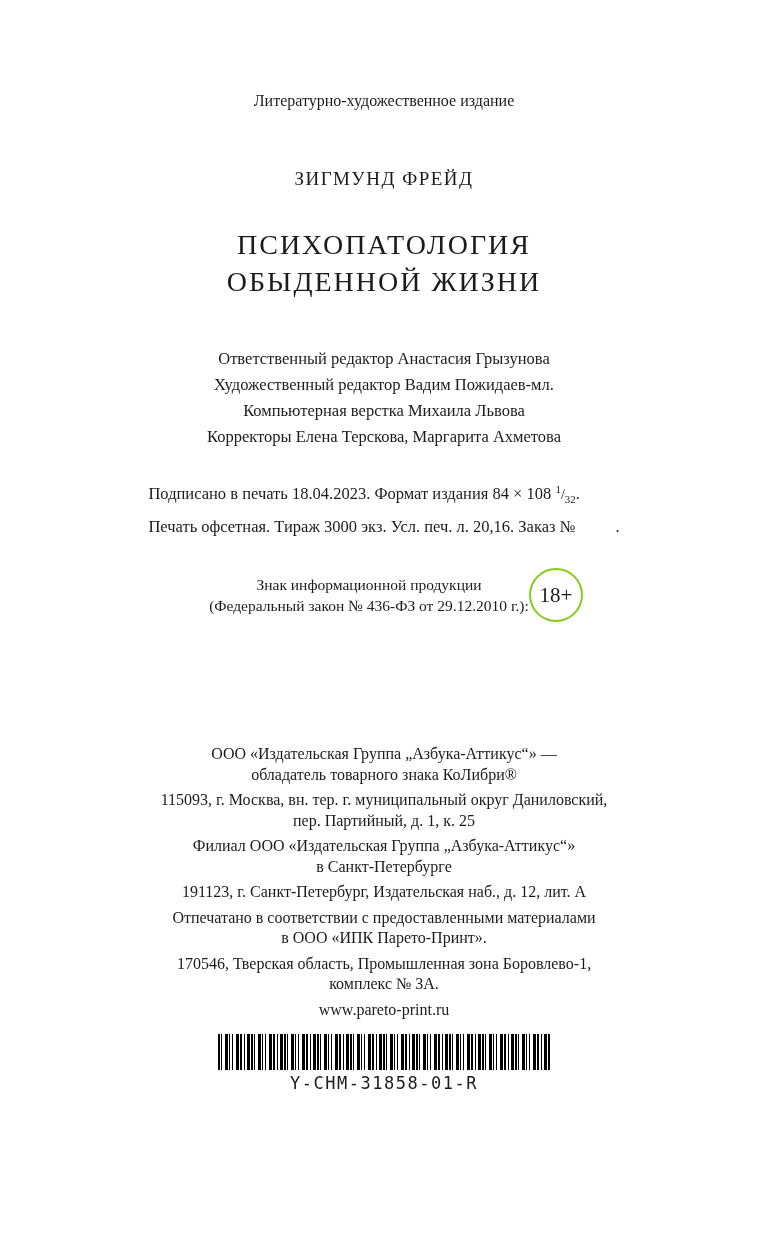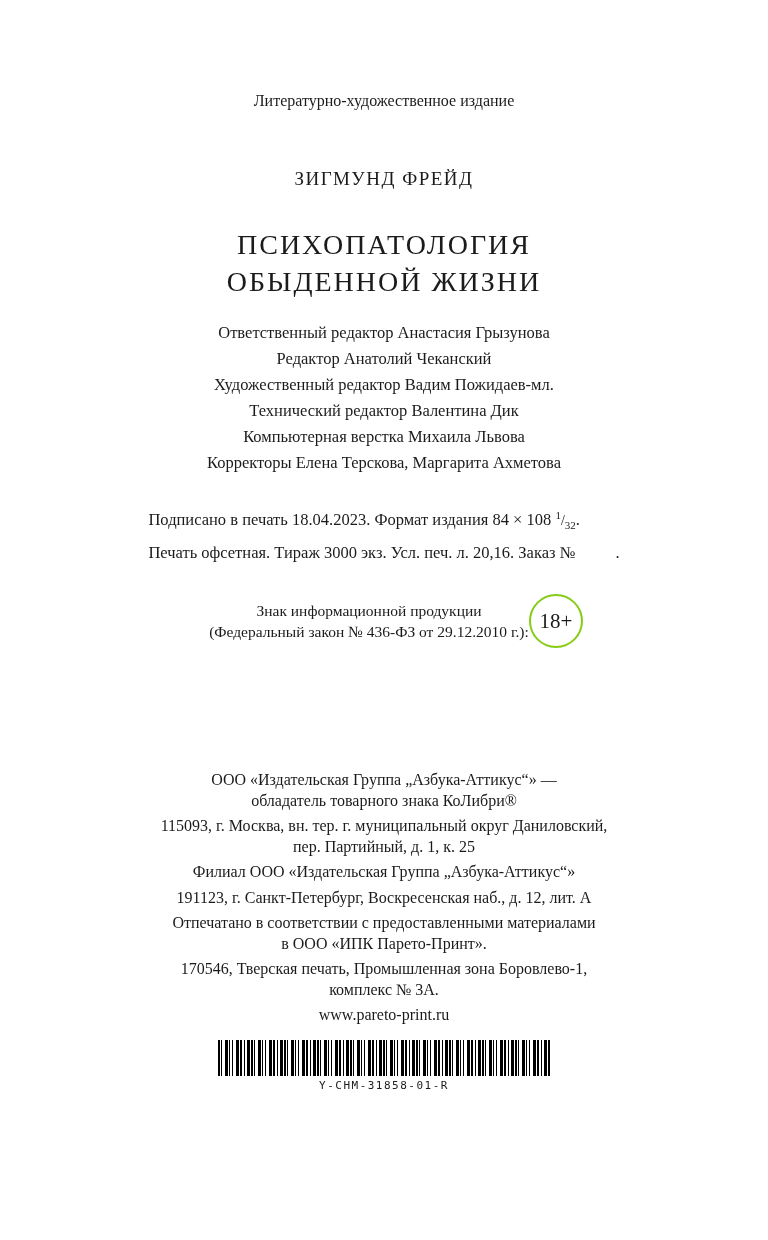--- a/index.html
+++ b/index.html
@@ -21,21 +21,21 @@
   .author { margin-top: 58px; font-size: 19px; letter-spacing: 1.5px; }
 
   .book-title {
     margin: 36px 0 0 0;
     font-size: 28px;
     font-weight: normal;
     letter-spacing: 2px;
     line-height: 37px;
   }
 
-  .credits { margin-top: 20px; font-size: 16.5px; line-height: 26px; }
+  .credits { margin-top: 46px; font-size: 16.5px; line-height: 26px; }
 
   .print-info {
     margin: 26px auto 16px auto;
     width: fit-content;
     text-align: left;
     font-size: 16.5px;
     line-height: 27px;
   }
   .frac-num { font-size: 11px; vertical-align: 6px; }
   .frac-den { font-size: 11px; vertical-align: -4px; }
@@ -76,40 +76,38 @@
     background: repeating-linear-gradient(90deg,
       #000 0 2px,  #fff 2px 3px,  #000 3px 4px,  #fff 4px 7px,
       #000 7px 10px, #fff 10px 11px, #000 11px 12px, #fff 12px 14px,
       #000 14px 15px, #fff 15px 18px, #000 18px 21px, #fff 21px 22px,
       #000 22px 24px, #fff 24px 26px, #000 26px 27px, #fff 27px 29px,
       #000 29px 32px, #fff 32px 33px);
   }
   .barcode-code {
     margin-top: 3px;
     font-family: "DejaVu Sans Mono", monospace;
-    font-size: 11px;
+    font-size: 17px;
     letter-spacing: 1.5px;
   }
 </style>
 </head>
 <body>
 
 <div class="page">
 
   <div class="edition-type">Литературно-художественное издание</div>
 
   <div class="author">ЗИГМУНД ФРЕЙД</div>
 
   <h1 class="book-title"><span>ПСИХОПАТОЛОГИЯ</span><br><span>ОБЫДЕННОЙ ЖИЗНИ</span></h1>
 
   <div class="credits">
     <div>Ответственный редактор Анастасия Грызунова</div>
-    <div>Редактор Анатолий Чеканский</div>
     <div>Художественный редактор Вадим Пожидаев-мл.</div>
-    <div>Технический редактор Валентина Дик</div>
     <div>Компьютерная верстка Михаила Львова</div>
     <div>Корректоры Елена Терскова, Маргарита Ахметова</div>
   </div>
 
   <div class="print-info">
     <div><span>Подписано в печать 18.04.2023. Формат издания 84 × 108 </span><sup class="frac-num">1</sup><span class="frac-slash">/</span><sub class="frac-den">32</sub><span>.</span></div>
     <div><span>Печать офсетная. Тираж 3000 экз. Усл. печ. л. 20,16. Заказ №</span><span class="order-blank"></span><span>.</span></div>
   </div>
 
   <div class="age-block">
@@ -124,30 +122,31 @@
     <p class="pub-group">
       <span style="display:block">ООО «Издательская Группа „Азбука-Аттикус“» —</span>
       <span style="display:block">обладатель товарного знака КоЛибри®</span>
     </p>
     <p class="pub-group">
       <span style="display:block">115093, г. Москва, вн. тер. г. муниципальный округ Даниловский,</span>
       <span style="display:block">пер. Партийный, д. 1, к. 25</span>
     </p>
     <p class="pub-group">
       <span style="display:block">Филиал ООО «Издательская Группа „Азбука-Аттикус“»</span>
+      <span style="display:block">в Санкт-Петербурге</span>
     </p>
     <p class="pub-group">
-      <span style="display:block">191123, г. Санкт-Петербург, Воскресенская наб., д. 12, лит. А</span>
+      <span style="display:block">191123, г. Санкт-Петербург, Издательская наб., д. 12, лит. А</span>
     </p>
     <p class="pub-group">
       <span style="display:block">Отпечатано в соответствии с предоставленными материалами</span>
       <span style="display:block">в ООО «ИПК Парето-Принт».</span>
     </p>
     <p class="pub-group">
-      <span style="display:block">170546, Тверская печать, Промышленная зона Боровлево-1,</span>
+      <span style="display:block">170546, Тверская область, Промышленная зона Боровлево-1,</span>
       <span style="display:block">комплекс № 3А.</span>
     </p>
     <p class="pub-group">
       <span style="display:block">www.pareto-print.ru</span>
     </p>
   </div>
 
   <div class="barcode-wrap">
     <div class="barcode-bars"></div>
     <div class="barcode-code">Y-CHM-31858-01-R</div>

